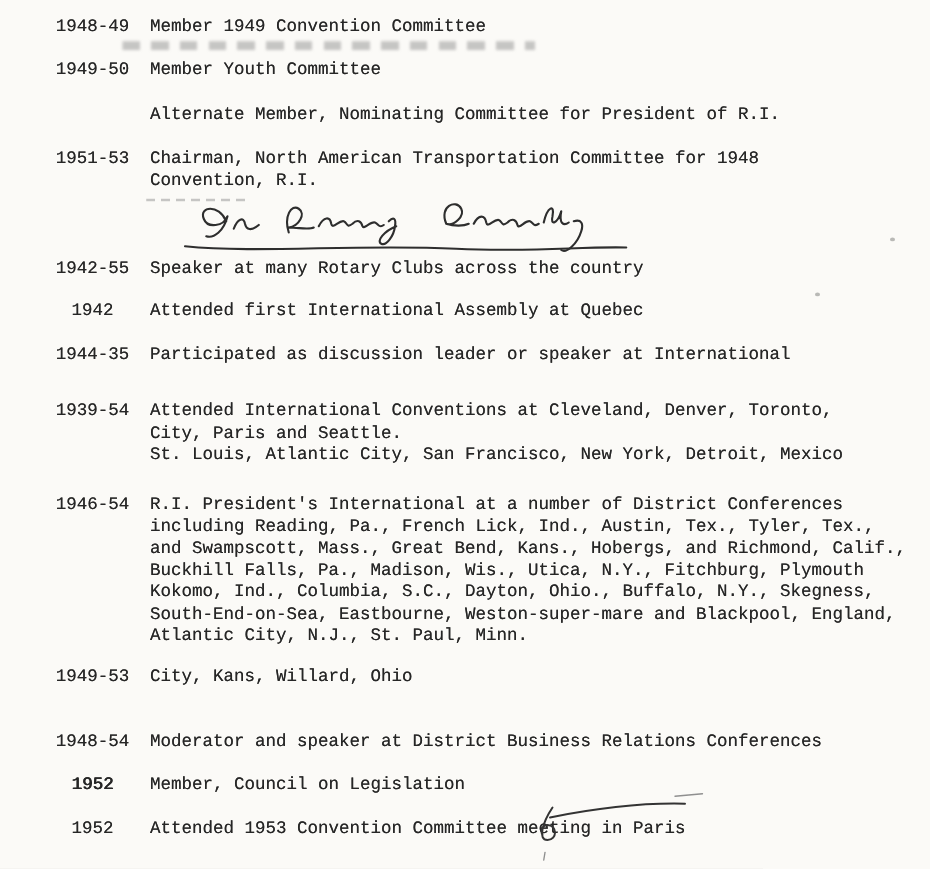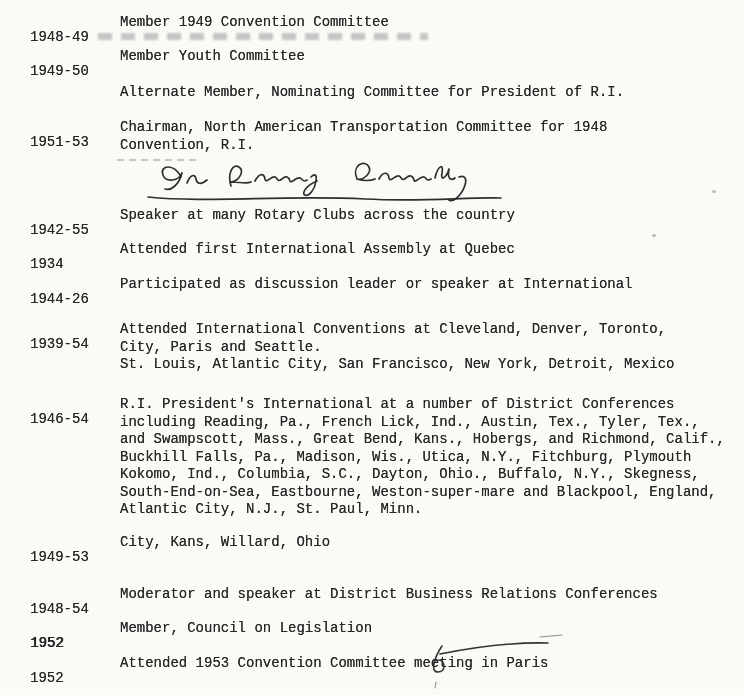--- a/index.html
+++ b/index.html
@@ -14,23 +14,24 @@
     position:relative;
     width:744px;height:695px;
     background:var(--paper);
     font-family:"Liberation Mono","DejaVu Sans Mono",monospace;
     font-size:14px;
     color:var(--ink);
     overflow:hidden;
   }
   .entry{position:absolute;left:0;width:744px;}
   .years{
-    position:absolute;left:30px;top:15px;width:88px;
+    position:absolute;left:30px;top:0;width:88px;
     white-space:nowrap;
     text-shadow:0 0 0.5px rgba(30,30,30,.75);
+    text-align:center;
   }
   .years.overstruck{text-shadow:0.7px 0 currentColor,0 0 0.5px rgba(30,30,30,.8);}
   .desc{position:absolute;left:120px;top:0;width:640px;}
   .line{
     line-height:17.5px;height:17.5px;
     white-space:nowrap;
     text-shadow:0 0 0.5px rgba(30,30,30,.75);
   }
   
   .ghost-line{
@@ -88,27 +89,27 @@
           <div class="line">Convention, R.I.</div>
         </div>
       </div>
       <div class="entry" style="top: 207px;">
         <span class="years">1942-55</span>
         <div class="desc">
           <div class="line">Speaker at many Rotary Clubs across the country</div>
         </div>
       </div>
       <div class="entry" style="top: 241px;">
-        <span class="years">1934</span>
+        <span class="years">1942</span>
         <div class="desc">
           <div class="line">Attended first International Assembly at Quebec</div>
         </div>
       </div>
       <div class="entry" style="top: 276px;">
-        <span class="years">1944-26</span>
+        <span class="years">1944-35</span>
         <div class="desc">
           <div class="line">Participated as discussion leader or speaker at International</div>
         </div>
       </div>
       <div class="entry" style="top: 321px;">
         <span class="years">1939-54</span>
         <div class="desc">
           <div class="line">Attended International Conventions at Cleveland, Denver, Toronto,</div>
           <div class="line">City, Paris and Seattle.</div>
           <div class="line">St. Louis, Atlantic City, San Francisco, New York, Detroit, Mexico</div>

